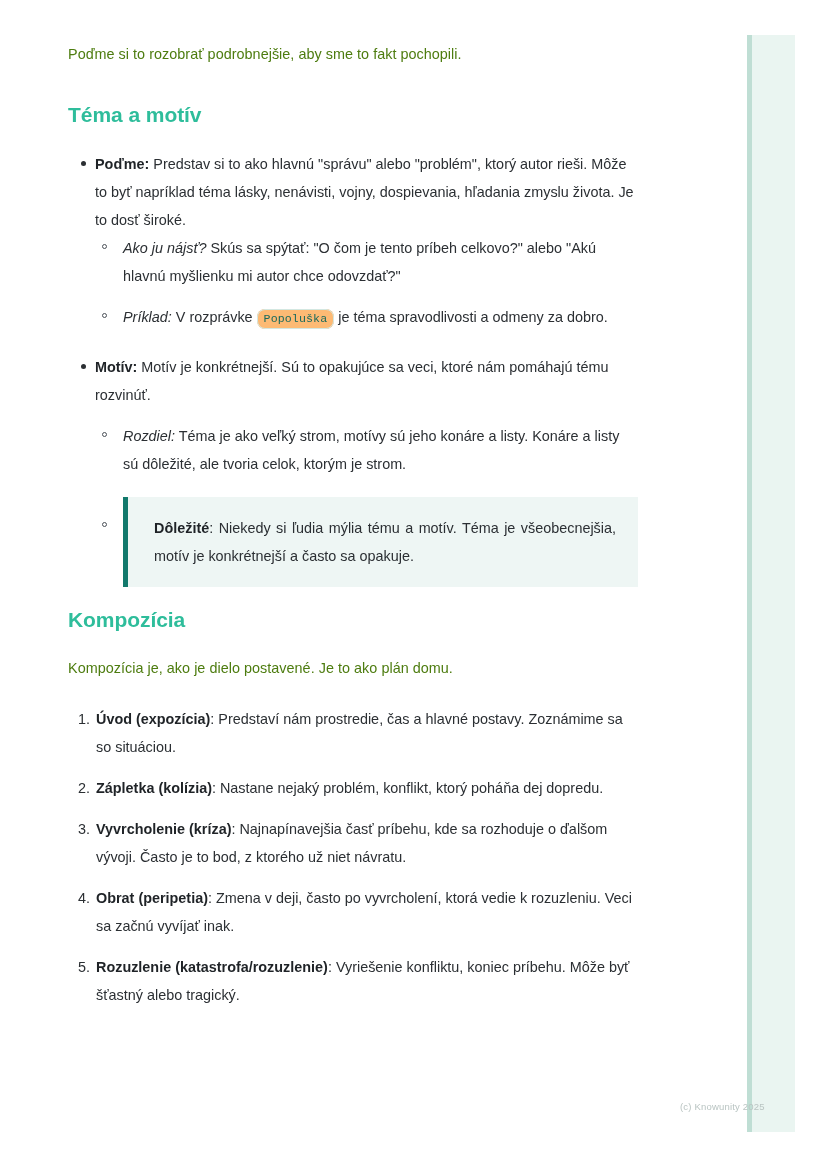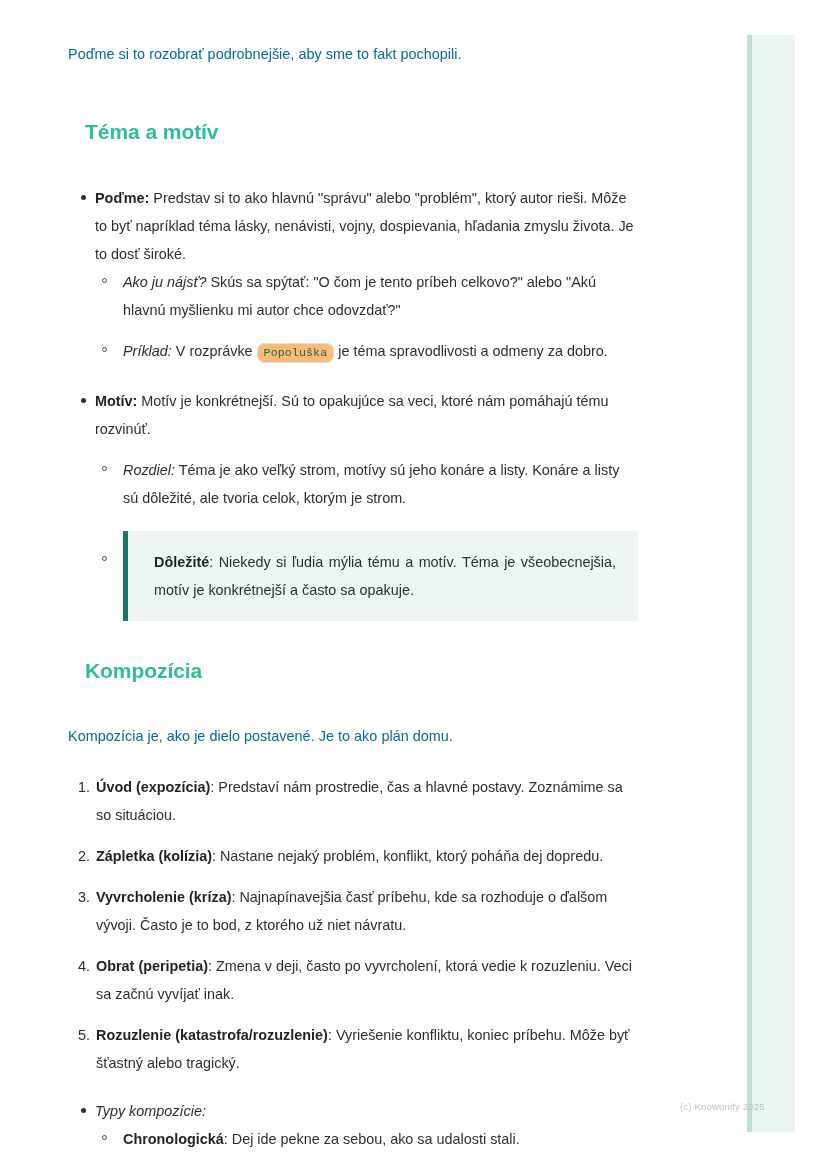--- a/index.html
+++ b/index.html
@@ -46,30 +46,30 @@
     left: 68px;
     top: 40px;
     width: 570px;
   }
 
   p.lead,
   p.body-para {
     margin: 0 0 0 0;
     font-size: 14.4px;
     line-height: 28px;
-    color: #0369a1;
+    color: #4d7c0f;
     letter-spacing: 0.002em;
   }
 
   h2.section-heading {
     font-size: 21px;
     line-height: 26px;
     font-weight: bold;
     color: #2ebd9b;
-    margin: 17px;
+    margin: 0;
     letter-spacing: -0.003em;
   }
 
   .sp-lead-to-h2 { height: 34px; }
   .sp-h2-to-list { height: 22px; }
   .sp-h2-to-para { height: 21px; }
   .sp-para-to-ol  { height: 23px; }
   .sp-block       { height: 20px; }
 
   
@@ -289,31 +289,18 @@
         <span class="bold">Obrat (peripetia)</span><span>: Zmena v deji, často po vyvrcholení, ktorá vedie k rozuzleniu. Veci sa začnú vyvíjať inak.</span>
       </li>
       <li class="num-item">
         <span class="num">5.</span>
         <span class="bold">Rozuzlenie (katastrofa/rozuzlenie)</span><span>: Vyriešenie konfliktu, koniec príbehu. Môže byť šťastný alebo tragický.</span>
       </li>
     </ol>
 
     <div class="item-gap"></div>
 
-    <ul class="level1">
-      <li class="bullet-item">
-        <span class="disc"></span>
-        <span class="ital">Typy kompozície:</span>
-
-        <ul class="level2">
-          <li class="sub-item">
-            <span class="circle"></span>
-            <span class="bold">Chronologická</span><span>: Dej ide pekne za sebou, ako sa udalosti stali.</span>
-          </li>
-        </ul>
-      </li>
-    </ul>
 
   </div>
 
   <div class="watermark">(c) Knowunity 2025</div>
 
 </div>
 
 </body></html>

